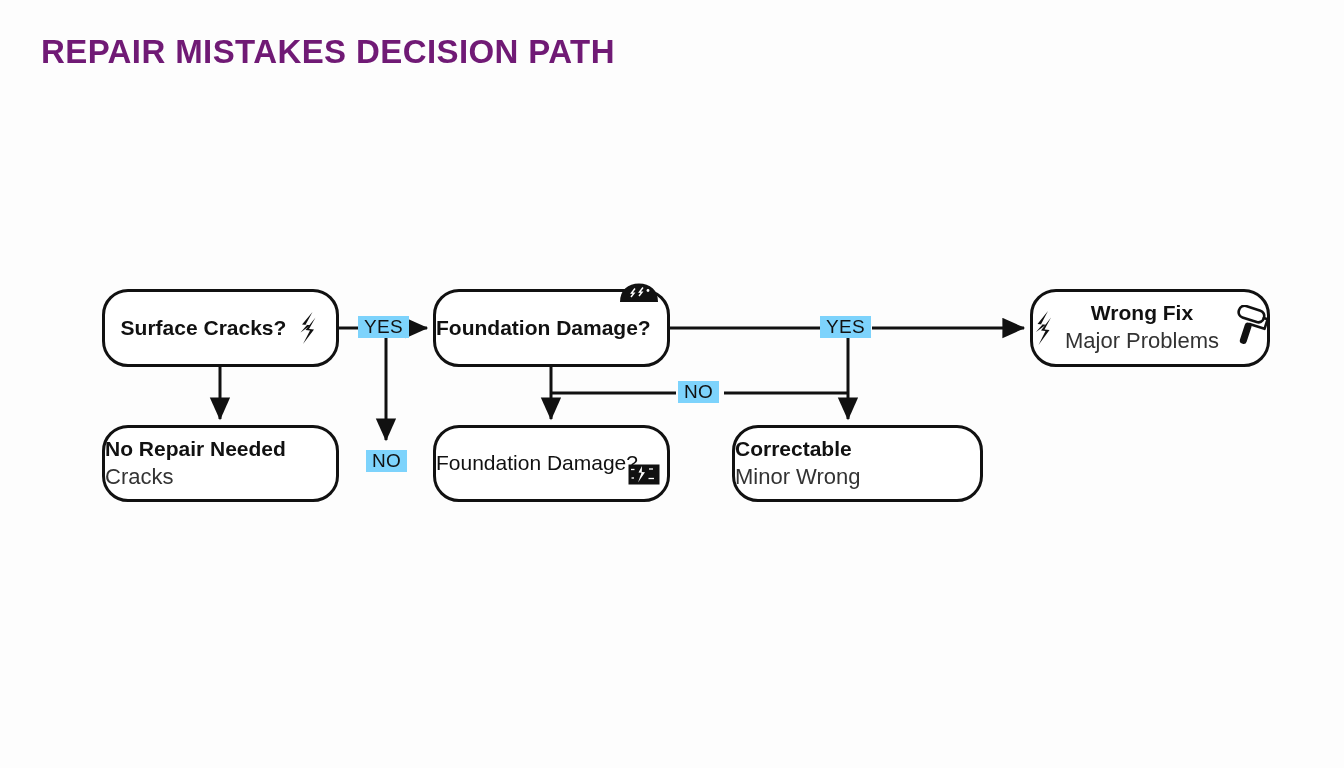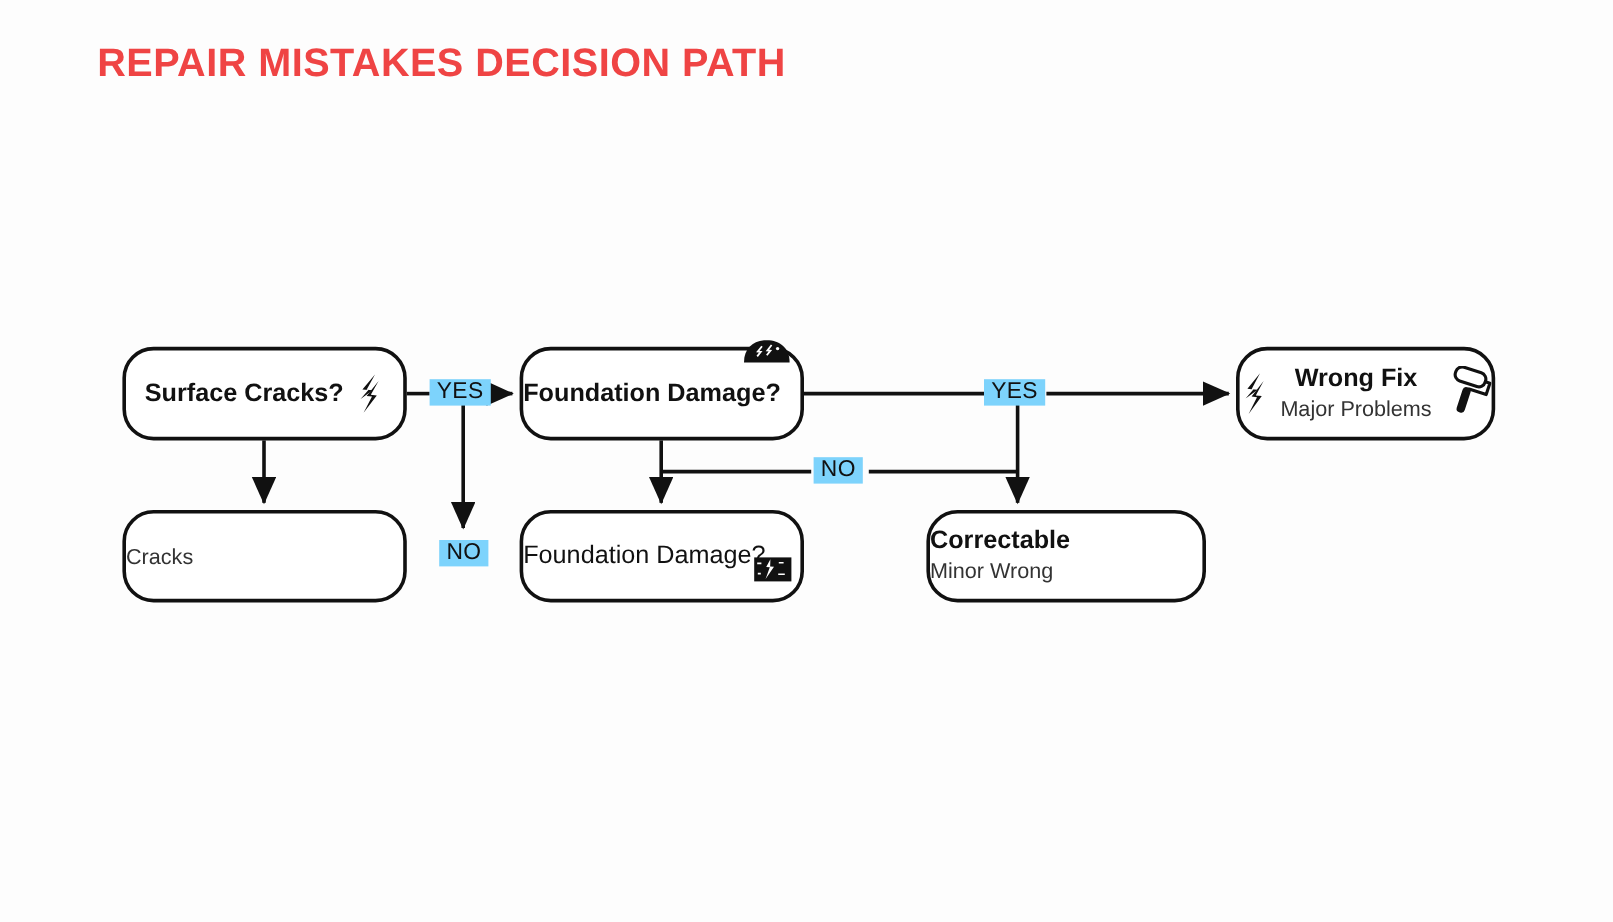--- a/index.html
+++ b/index.html
@@ -14,23 +14,22 @@
     overflow: hidden;
     position: relative;
   }
   #page-title {
     position: absolute;
     left: 41px;
     top: 33px;
     font-size: 33px;
     font-weight: bold;
     letter-spacing: 0.4px;
-    color: #ef4444;
-    white-space: nowrap;
-    margin-left: 40px;
+    color: #701a75;
+    white-space: nowrap;
   }
   #canvas {
     position: absolute;
     left: 0;
     top: 0;
     width: 1344px;
     height: 768px;
   }
   .edge-layer {
     position: absolute;
@@ -62,21 +61,21 @@
     font-size: 21px;
     font-weight: bold;
     line-height: 1.15;
     white-space: nowrap;
   }
   .node-title.regular {
     font-weight: normal;
     font-size: 21px;
   }
   .node-sub {
-    font-size: 18px;
+    font-size: 22px;
     font-weight: normal;
     line-height: 1.2;
     color: #333333;
     white-space: nowrap;
     margin-top: 3px;
   }
   .node-stack {
     display: flex;
     flex-direction: column;
     align-items: center;
@@ -100,22 +99,22 @@
     padding: 0 6px;
     white-space: nowrap;
     letter-spacing: 0.3px;
   }
 
   
   #node-surface-cracks { left: 102px; top: 289px; width: 237px; height: 78px; }
   #node-no-repair      { left: 102px; top: 425px; width: 237px; height: 77px; }
   #node-foundation-1   { left: 433px; top: 289px; width: 237px; height: 78px; }
   #node-foundation-2   { left: 433px; top: 425px; width: 237px; height: 77px; }
-  #node-correctable    { left: 732px; top: 425px; width: 233px; height: 77px; margin-left: 40px; }
-  #node-wrong-fix      { left: 1030px; top: 289px; width: 216px; height: 78px; }
+  #node-correctable    { left: 732px; top: 425px; width: 251px; height: 77px; }
+  #node-wrong-fix      { left: 1030px; top: 289px; width: 240px; height: 78px; }
 </style>
 </head>
 <body>
 
 <div id="canvas">
 
   <div id="page-title">REPAIR MISTAKES DECISION PATH</div>
 
   <svg class="edge-layer" viewBox="0 0 1344 768" width="1344" height="768">
     <defs>
@@ -156,20 +155,21 @@
     <span class="node-title">Surface Cracks?</span>
     <span class="icon">
       <svg width="24" height="34" viewBox="0 0 24 34">
         <path d="M16.5 1 L6 13.5 L11 14 L4.5 21.5 L14.5 14.2 L9.5 13.8 Z" fill="#111111"></path>
         <path d="M19.5 6.5 L9.5 19 L14 19.5 L7 33 L18 18.5 L13 18 Z" fill="#111111"></path>
       </svg>
     </span>
   </div>
 
   <div class="node" id="node-no-repair">
+    <span class="node-title">No Repair Needed</span>
     <span class="node-sub">Cracks</span>
   </div>
 
   <div class="node" id="node-foundation-1">
     <span class="node-title">Foundation Damage?</span>
     <span class="icon-corner" style="right:7px; top:-10px;">
       <svg width="42" height="22" viewBox="0 0 42 22">
         <path d="M2 20 C2 8 10 1.5 21 1.5 C32 1.5 40 8 40 20 Z" fill="#111111"></path>
         <path d="M17 6.5 L13.5 11 L16 11.2 L13 15" stroke="#ffffff" stroke-width="1.5" fill="none"></path>
         <path d="M25 5.5 L21.5 10 L24 10.2 L21 14" stroke="#ffffff" stroke-width="1.5" fill="none"></path>

